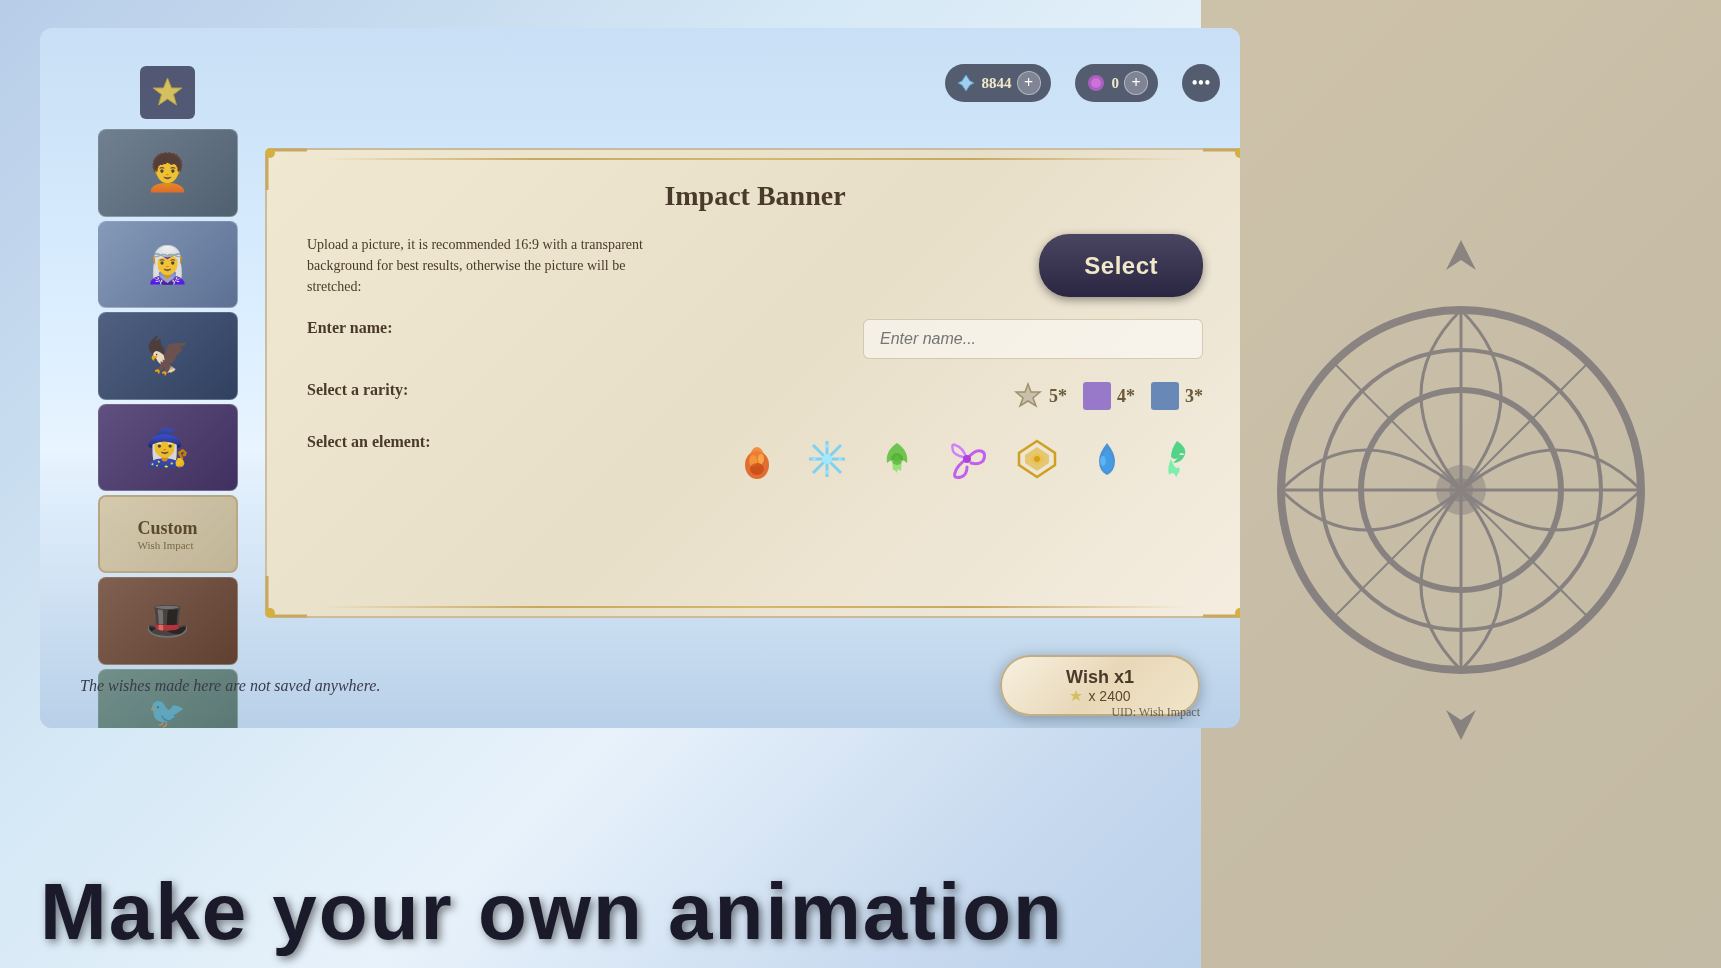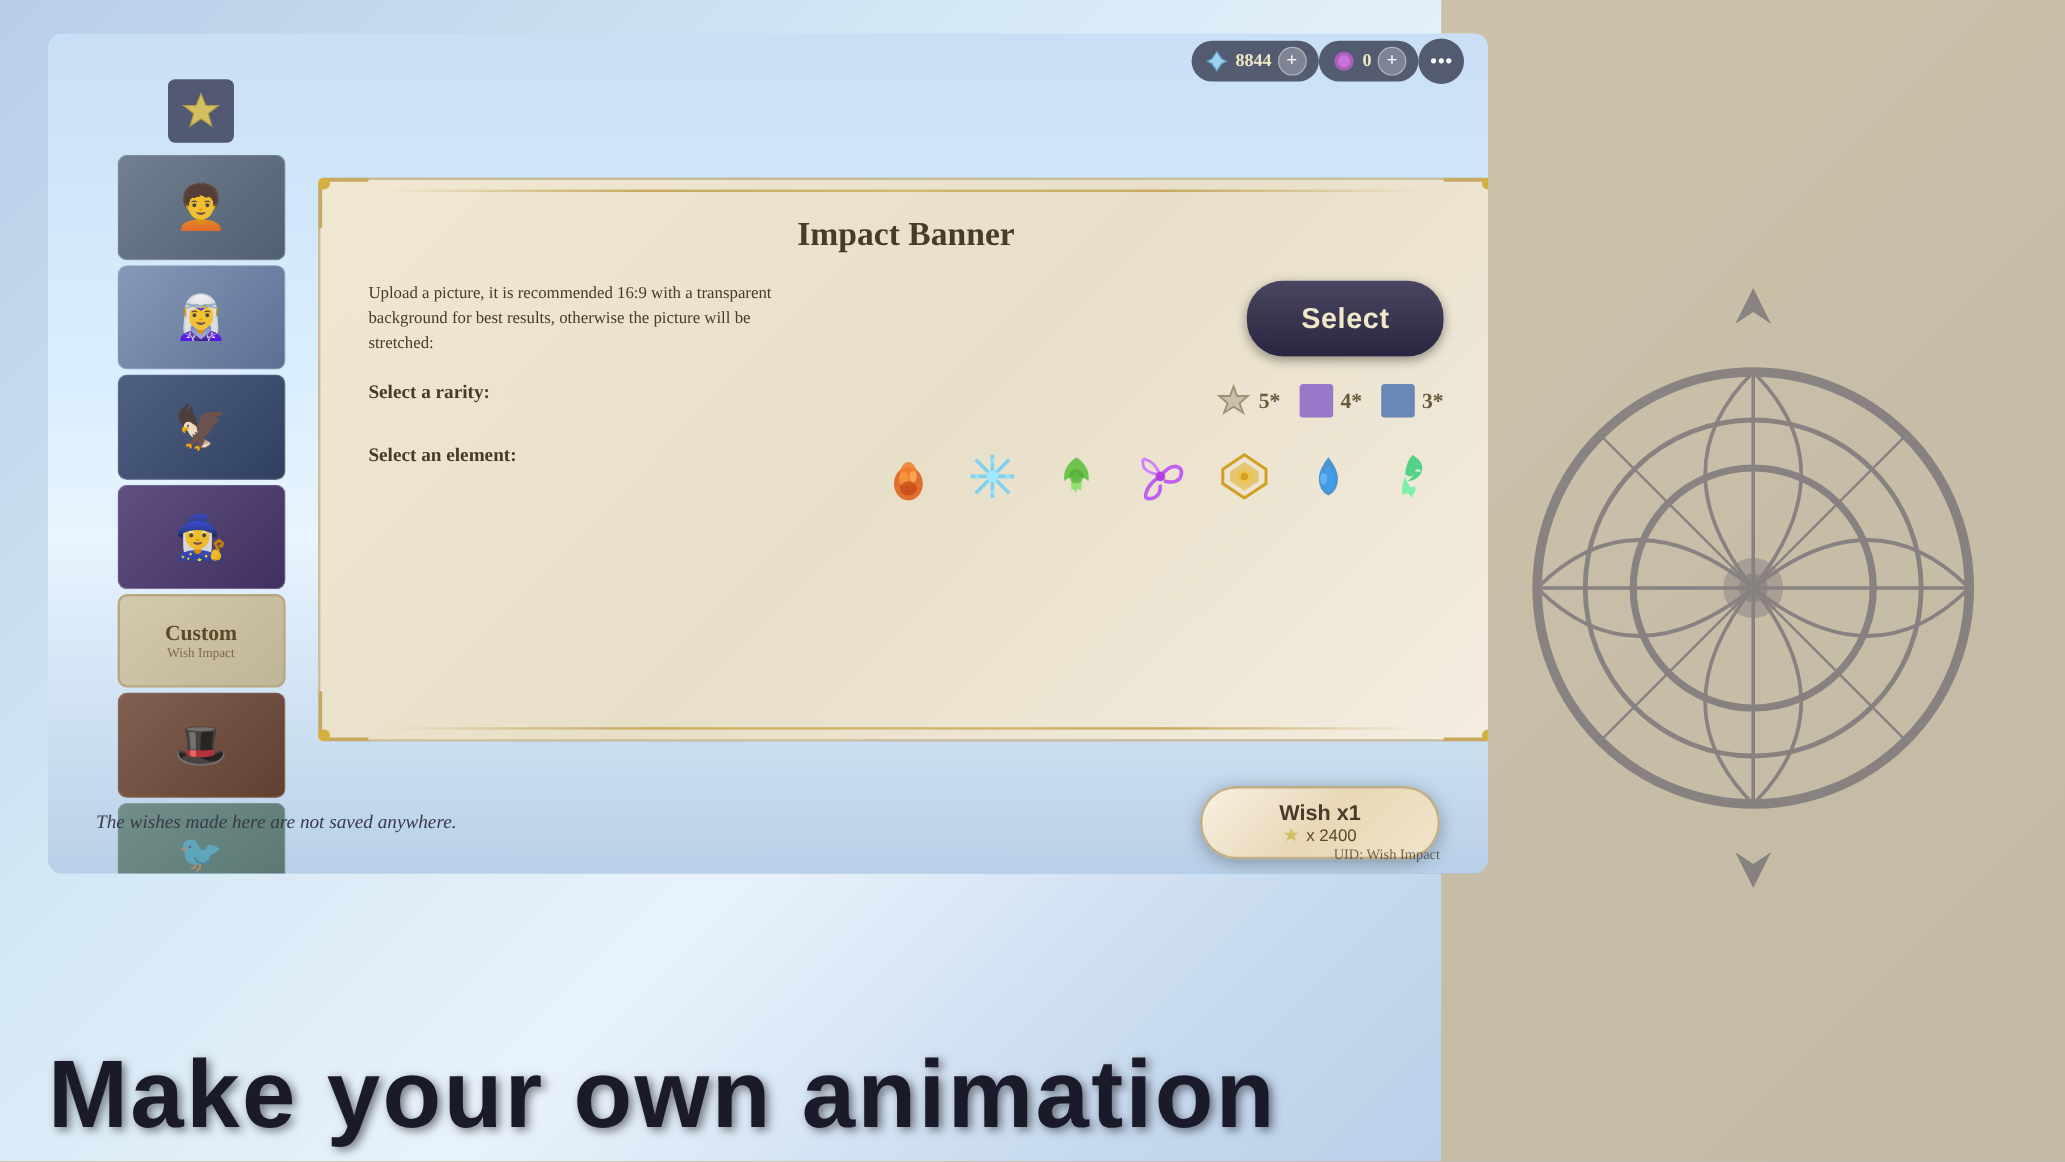--- a/index.html
+++ b/index.html
@@ -55,25 +55,24 @@
     
     .sky-bg {
       position: absolute;
       inset: 0;
       background: linear-gradient(180deg, #c8dff5 0%, #daeeff 40%, #e8f4ff 60%, #b8d0e8 100%);
     }
 
     
     .top-hud {
       position: absolute;
-      top: 4px;
+      top: 36px;
       right: 20px;
       display: flex;
-      align-items: center;
-      gap: 0;
+      gap: 24px;
       z-index: 10;
     }
 
     .currency-badge {
       display: flex;
       align-items: center;
       gap: 5px;
       background: rgba(20, 20, 40, 0.65);
       border-radius: 20px;
       padding: 5px 10px;
@@ -166,21 +165,20 @@
     .char-slot.custom-slot {
       background: linear-gradient(135deg, rgba(210,195,160,0.85), rgba(190,175,140,0.9));
       border: 2px solid rgba(180,160,120,0.8);
     }
 
     .custom-label-text {
       position: absolute;
       top: 50%;
       left: 50%;
       transform: translate(-50%, -50%);
-      text-align: center;
     }
 
     .custom-label-text .title {
       font-size: 18px;
       font-weight: bold;
       color: #5a4a2a;
     }
 
     .custom-label-text .subtitle {
       font-size: 11px;
@@ -562,20 +560,25 @@
 
     <div class="dialog-title">Impact Banner</div>
 
     <div class="section-row">
       <p class="upload-desc" style="white-space: pre-line;">Upload a picture, it is recommended 16:9 with a transparent
 background for best results, otherwise the picture will be stretched:</p>
       <div style="flex:1;"></div>
       <button class="select-btn">Select</button>
     </div>
 
+    <div class="section-row">
+      <span class="section-label">Enter name:</span>
+      <div style="flex:1;"></div>
+      <input class="name-input" type="text" placeholder="Enter name..." style="">
+    </div>
 
     <div class="section-row">
       <span class="section-label">Select a rarity:</span>
       <div style="flex:1;"></div>
       <div class="rarity-options">
 
         <div class="rarity-item">
           <div class="rarity-icon-5-wrap">
             <svg width="28" height="28" viewBox="0 0 28 28">
               <polygon points="14,2 17,10 26,10 19,16 22,24 14,19 6,24 9,16 2,10 11,10" fill="#c8c0a8" stroke="#a09070" stroke-width="1.5"></polygon>

